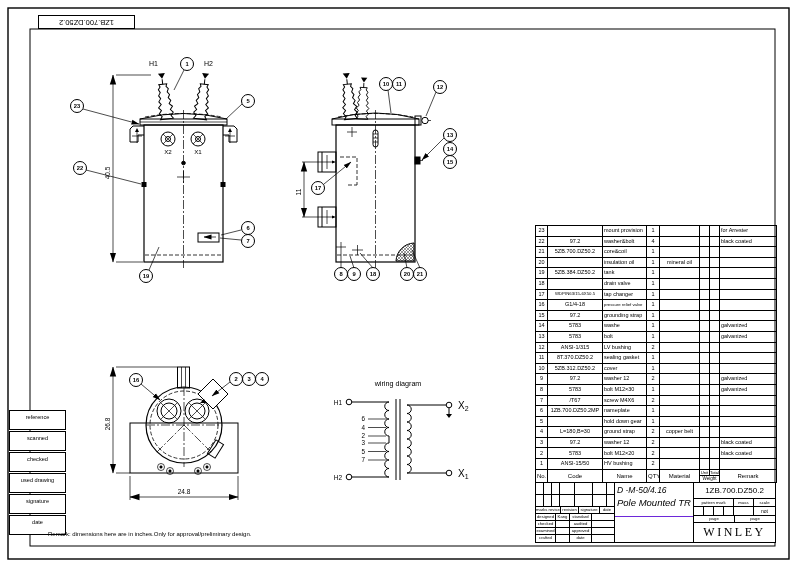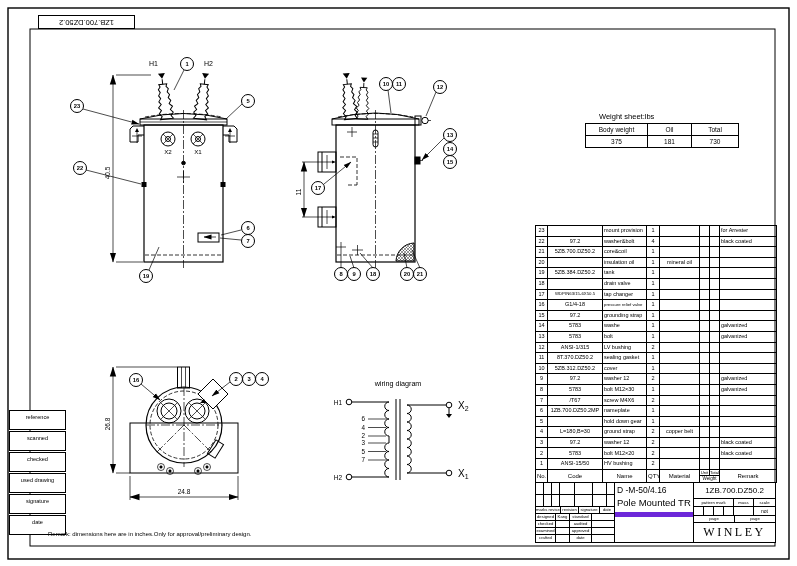--- a/index.html
+++ b/index.html
@@ -51,21 +51,21 @@
   .tb span,.tb div{overflow:hidden;white-space:nowrap;}
   .tb-left{width:79px;border-right:1px solid #000;display:flex;flex-direction:column;}
   .tb-grow{height:12px;display:flex;border-bottom:1px solid #000;}
   .tb-grow span{border-right:1px solid #000;}
   .tb-revhead,.tb-revrow{height:7px;display:flex;border-bottom:1px solid #000;
         font-size:4.2px;line-height:6px;text-align:center;}
   .tb-revrow:last-child{border-bottom:none;}
   .tb-revhead span,.tb-revrow span{border-right:1px solid #000;}
   .tb-revhead span:last-child,.tb-revrow span:last-child{border-right:none;}
   .tb-mid{width:79px;border-right:1px solid #000;display:flex;flex-direction:column;}
-  .tb-model{height:34px;border-bottom:5px solid #6d28d9;padding:2px 2px 0;}
+  .tb-model{height:34px;border-bottom:1px solid #6d28d9;padding:2px 2px 0;font-style:italic;}
   .tb-model .l1{font-size:8.5px;line-height:11px;}
   .tb-model .l2{font-size:9.5px;line-height:13px;}
   .tb-spec{flex:1;text-align:center;font-size:8.5px;line-height:11px;padding-top:2px;}
   .tb-right{flex:1;display:flex;flex-direction:column;}
   .tb-dno{height:16px;border-bottom:1px solid #000;text-align:center;font-size:8px;line-height:15px;}
   .tb-pmr{height:8px;border-bottom:1px solid #000;display:flex;font-size:4.3px;line-height:7px;text-align:center;}
   .tb-pmr span{border-right:1px solid #000;}
   .tb-pmr span:last-child{border-right:none;}
   .tb-sub{height:9px;border-bottom:1px solid #000;display:flex;font-size:5px;line-height:8px;text-align:center;}
   .tb-sub span{border-right:1px solid #000;}
@@ -441,42 +441,20 @@
 <div class="mempty" style="top:443px"></div>
 <div class="mlabel" style="top:452px">checked</div>
 <div class="mempty" style="top:464px"></div>
 <div class="mlabel" style="top:473px">used drawing</div>
 <div class="mempty" style="top:485px"></div>
 <div class="mlabel" style="top:494px">signature</div>
 <div class="mempty" style="top:506px"></div>
 <div class="mlabel" style="top:515px">date</div>
 <div class="mempty" style="top:527px"></div>
 
-<div class="weightbox">
-  <div class="wtitle">Weight sheet:lbs</div>
-  <table class="wtab">
-    <colgroup>
-          <col style="width:62px">
-          <col style="width:44px">
-          <col style="width:47px">
-        </colgroup>
-    <tbody>
-          <tr>
-      <td>Body weight</td>
-      <td>Oil</td>
-      <td>Total</td>
-    </tr>
-    <tr>
-      <td>375</td>
-      <td>181</td>
-      <td>730</td>
-    </tr>
-  </tbody>
-      </table>
-</div>
 
 <div class="sheet-right">
   <table class="parts">
     <colgroup>
       <col style="width:12px">
           <col style="width:55px">
           <col style="width:44px">
           <col style="width:13px">
       <col style="width:40px">
           <col style="width:10px">

